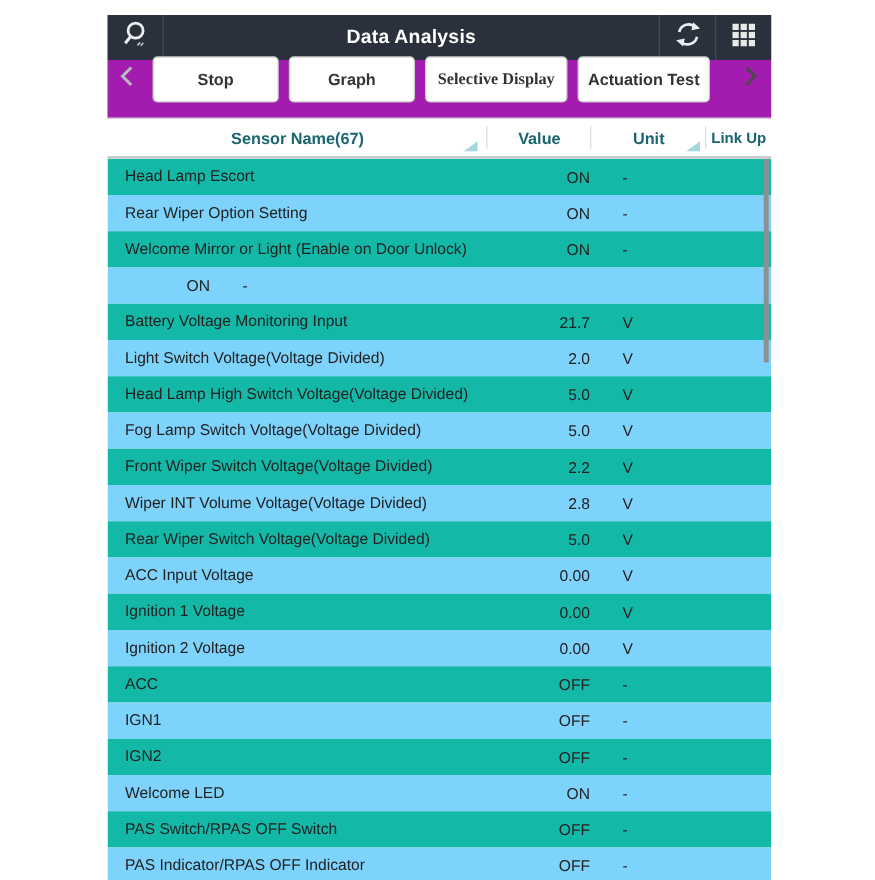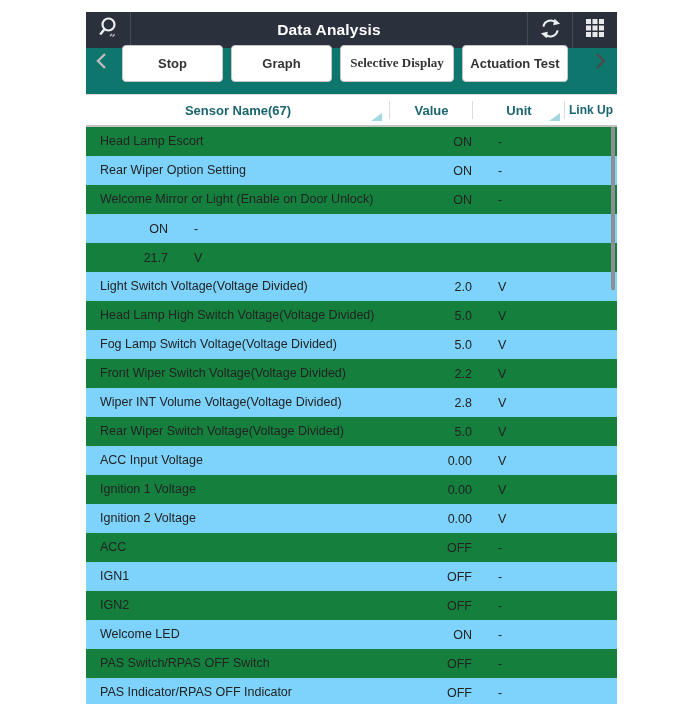--- a/index.html
+++ b/index.html
@@ -8,21 +8,21 @@
   .app { position:absolute; left:86px; top:12px; width:531px; height:702px; background:#fff; }
 
   
   .topbar { height:36px; background:#2b313c; display:flex; align-items:stretch; }
   .tb-btn { width:44px; display:flex; align-items:center; justify-content:center; cursor:pointer; }
   .tb-sep { width:1px; background:#454c57; margin:0; }
   .tb-title { flex:1; color:#ffffff; font-weight:bold; font-size:15.5px;
               display:flex; align-items:center; justify-content:center; letter-spacing:.2px; }
 
   
-  .toolbar { height:47px; background:#0f766e; border-bottom:1px solid #d9d9d9;
+  .toolbar { height:47px; background:#a21caf; border-bottom:1px solid #d9d9d9;
              display:flex; align-items:center; padding:0 8px 16px 6px; }
   .chev { display:flex; align-items:center; justify-content:center; width:18px; height:36px; cursor:pointer; }
   .chev.left { margin-right:8px; }
   .chev.right { margin-left:auto; }
   .tbtn { height:37px; background:#ffffff; border:1px solid #c7c7c7; border-radius:4px;
           font-family:"Liberation Sans", sans-serif; font-size:13px; font-weight:bold; color:#333;
           margin:0 4px; cursor:pointer; }
   .tbtn.w1 { flex:0 0 101px; } .tbtn.w2 { flex:0 0 101px; }
   .tbtn.w3 { flex:0 0 114px;font-family:Liberation Serif, serif; } .tbtn.w4 { flex:0 0 106px; }
 
@@ -35,21 +35,21 @@
   .th.value  { width:83px; }
   .th.unit   { width:92px; }
   .th.linkup { width:52px; font-size:12px; line-height:1.05; text-align:center; }
   .sort-tri { position:absolute; bottom:4px; width:0; height:0;
               border-left:11px solid transparent; border-bottom:8px solid #a3d8e0; }
   .th.name .sort-tri { right:8px; }
   .th.unit .sort-tri { right:5px; }
 
   
   .tbody { position:relative; height:585px; overflow:hidden; background:#fff; }
-  .trow { display:flex; align-items:center; min-height:29px; background:#15803d; cursor:pointer; }
+  .trow { display:flex; align-items:center; min-height:29px; background:#14b8a6; cursor:pointer; }
   .trow.alt { background:#7dd3fc; }
   .td { font-size:12.5px; color:#222; }
   .td.name   { width:304px; padding:4px 12px 4px 14px; line-height:1.3; }
   .td.value  { width:83px;  text-align:right; padding-right:1px; }
   .td.unit   { width:92px;  padding-left:25px; }
   .td.linkup { width:52px; }
   .vscroll { position:absolute; top:0; right:2px; width:4px; height:163px;
              background:#8d9093; border-radius:1px; cursor:grab; }
 </style>
 </head>
@@ -169,20 +169,21 @@
         <div class="td linkup"></div>
       </div>
 
       <div class="trow alt">
         <div class="td value">ON</div>
         <div class="td unit">-</div>
         <div class="td linkup"></div>
       </div>
 
       <div class="trow">
+        <div class="td name">Battery Voltage Monitoring Input</div>
         <div class="td value">21.7</div>
         <div class="td unit">V</div>
         <div class="td linkup"></div>
       </div>
 
       <div class="trow alt">
         <div class="td name">Light Switch Voltage(Voltage Divided)</div>
         <div class="td value">2.0</div>
         <div class="td unit">V</div>
         <div class="td linkup"></div>

